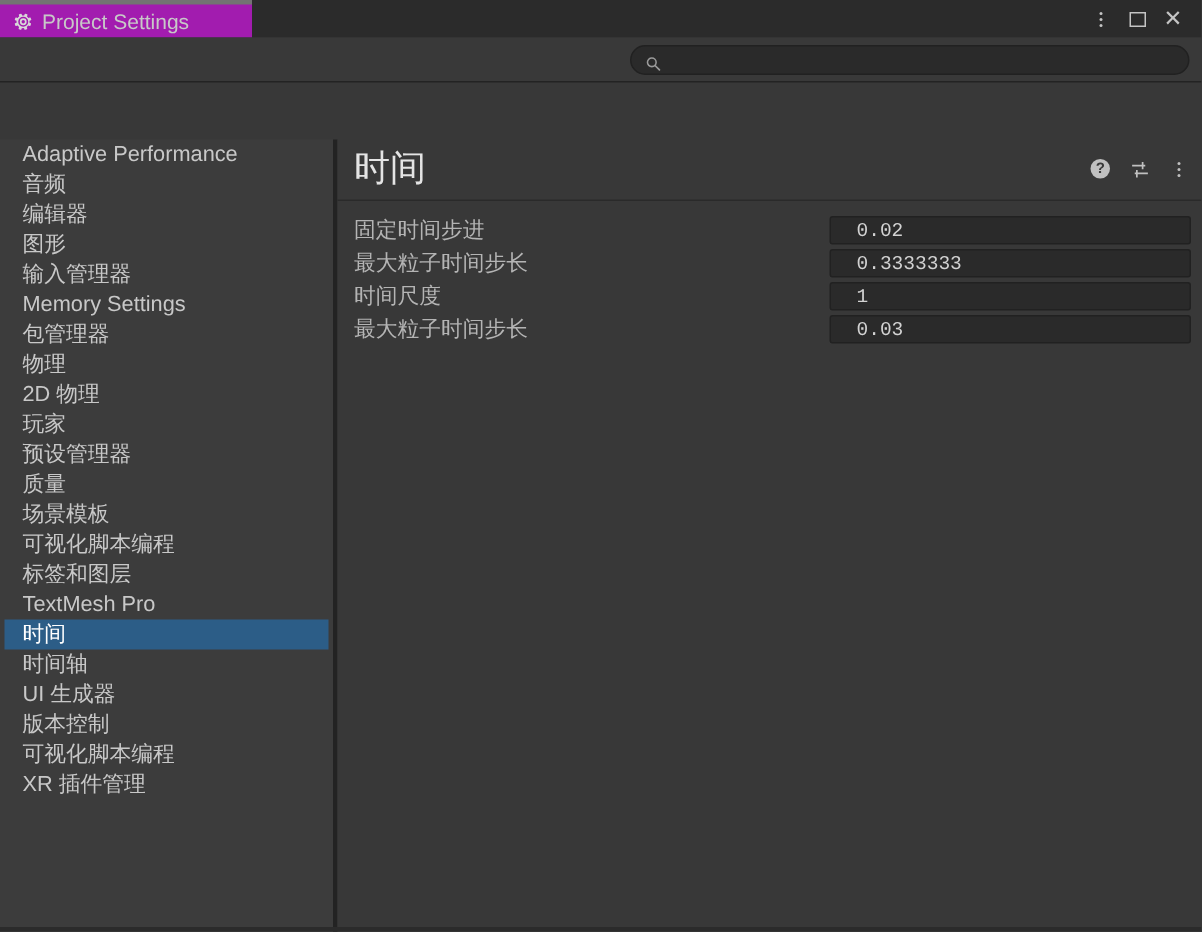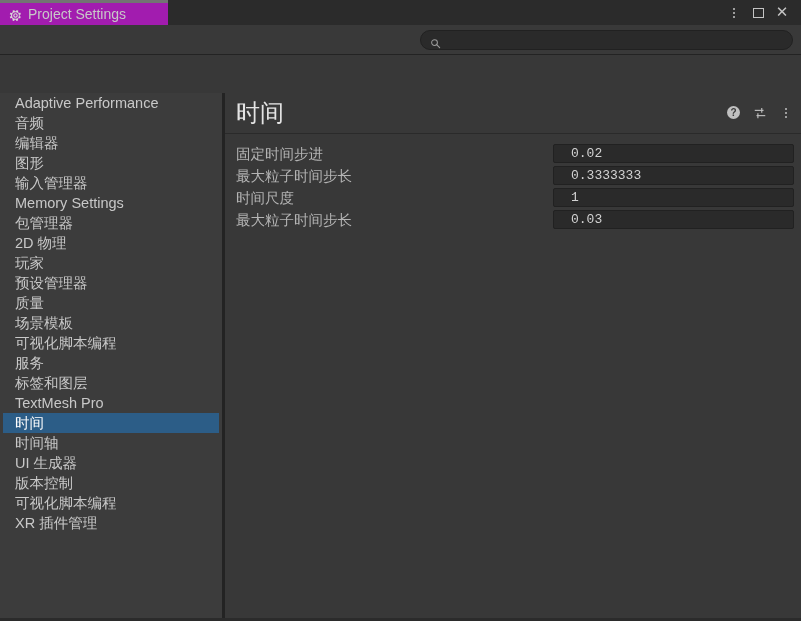--- a/index.html
+++ b/index.html
@@ -198,27 +198,27 @@
   <div class="body">
 
     <div class="sidebar" id="sidebar">
         <div class="side-item">Adaptive Performance</div>
         <div class="side-item">音频</div>
         <div class="side-item">编辑器</div>
         <div class="side-item">图形</div>
         <div class="side-item">输入管理器</div>
         <div class="side-item">Memory Settings</div>
         <div class="side-item">包管理器</div>
+        <div class="side-item">物理</div>
         <div class="side-item">2D 物理</div>
         <div class="side-item">玩家</div>
         <div class="side-item">预设管理器</div>
         <div class="side-item">质量</div>
         <div class="side-item">场景模板</div>
         <div class="side-item">可视化脚本编程</div>
-        <div class="side-item">服务</div>
         <div class="side-item">标签和图层</div>
         <div class="side-item">TextMesh Pro</div>
         <div class="side-item selected">时间</div>
         <div class="side-item">时间轴</div>
         <div class="side-item">UI 生成器</div>
         <div class="side-item">版本控制</div>
         <div class="side-item">可视化脚本编程</div>
         <div class="side-item">XR 插件管理</div>
       </div>
     <div class="divider"></div>

